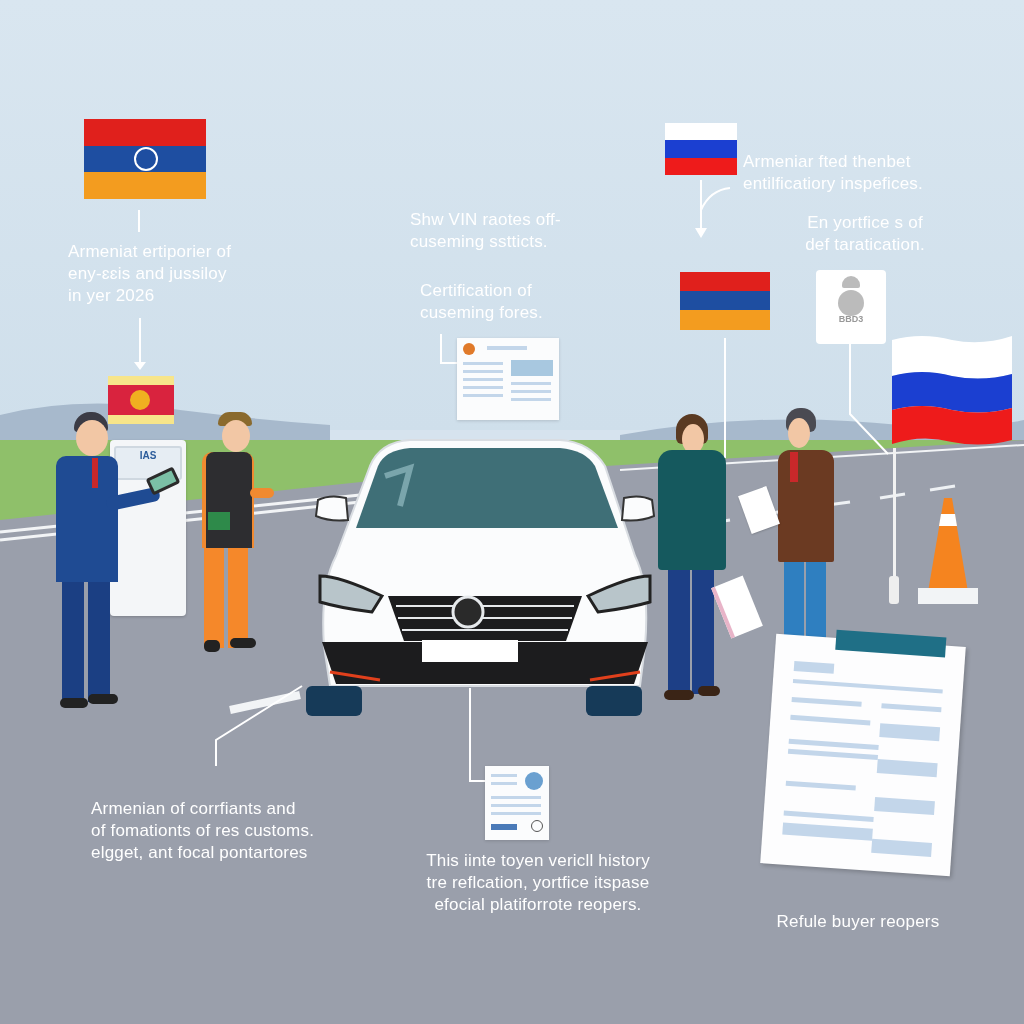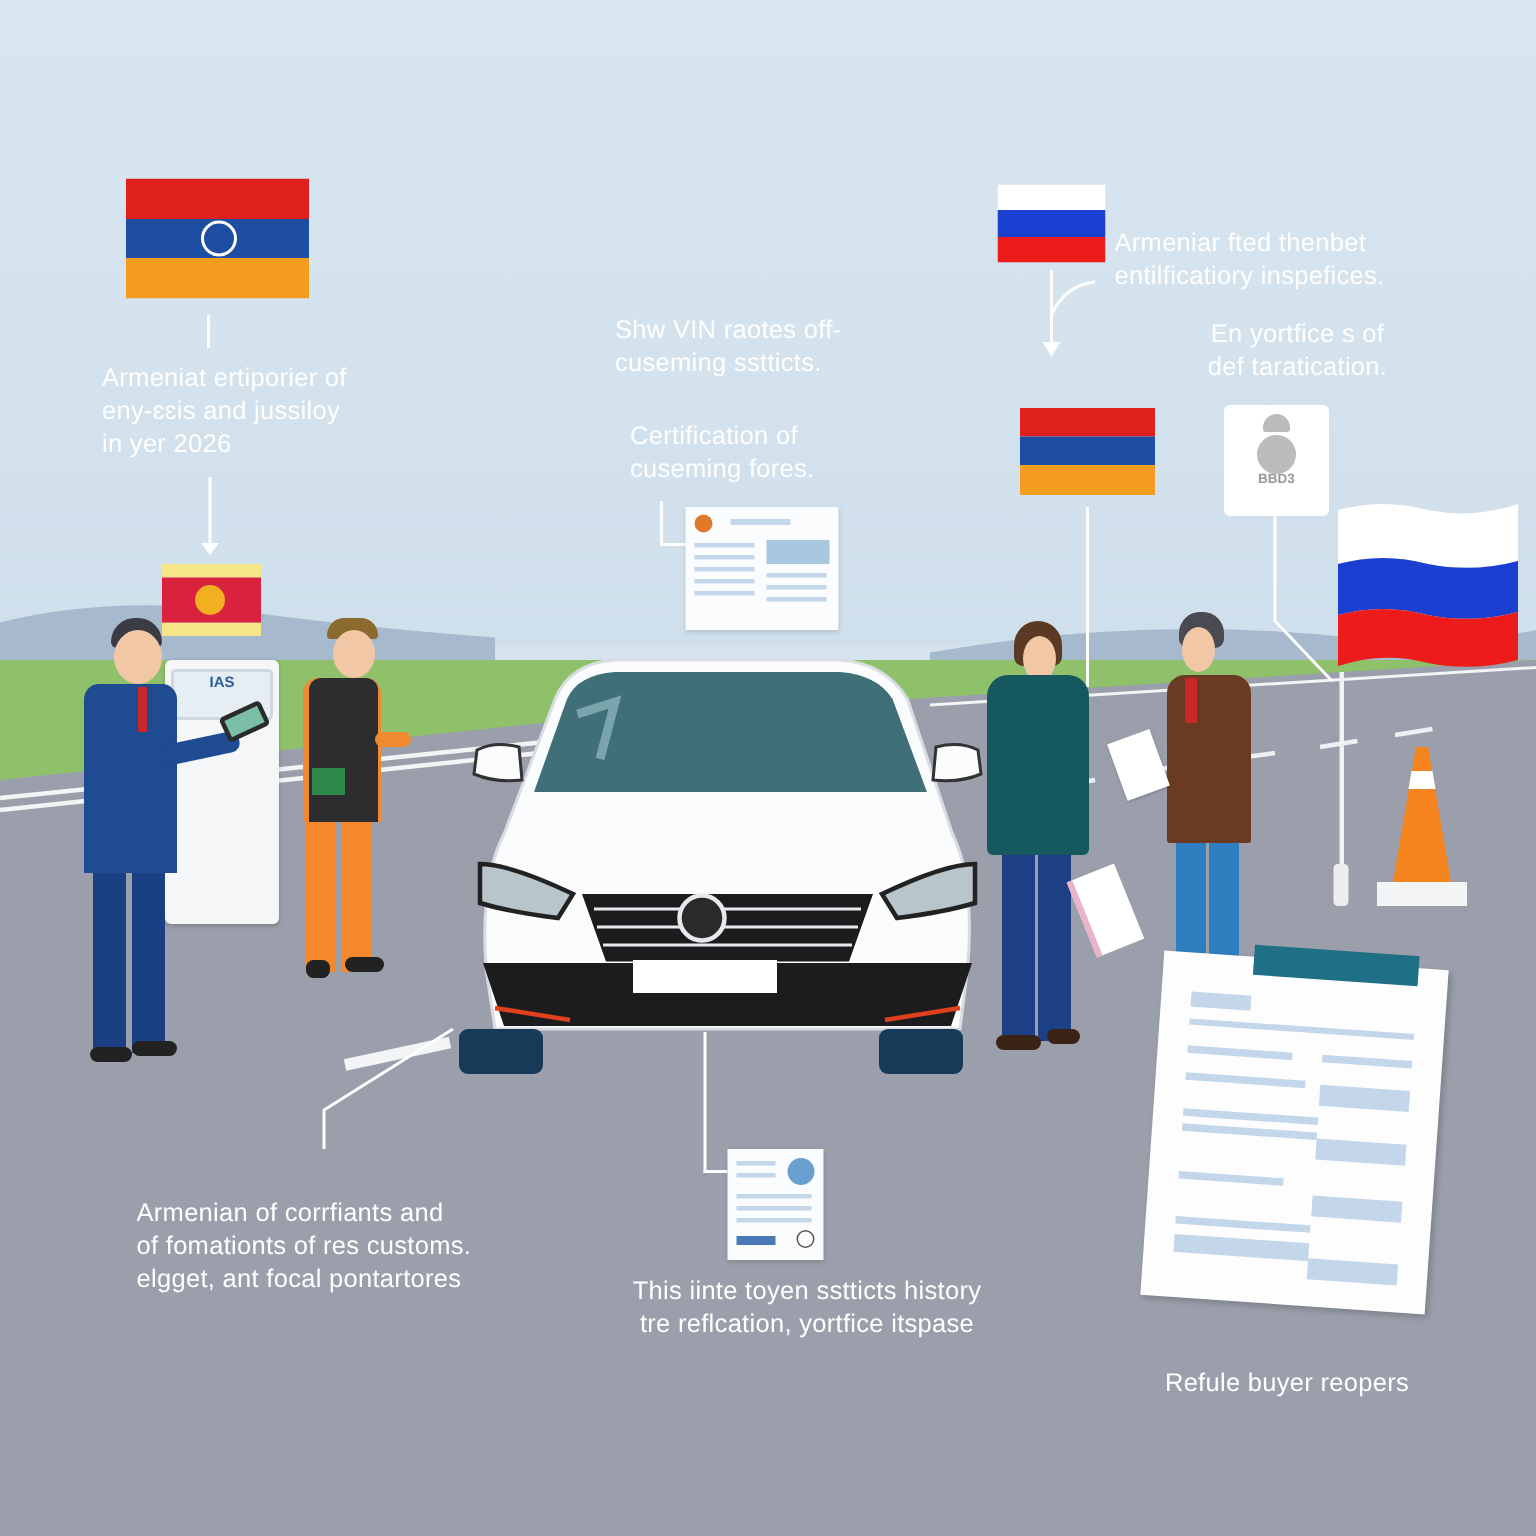--- a/index.html
+++ b/index.html
@@ -220,22 +220,23 @@
   <div class="bar" style="left:6px;top:8px;width:26px;height:3px;"></div>
   <div class="bar" style="left:6px;top:16px;width:26px;height:3px;"></div>
   <div class="abs" style="left:40px;top:6px;width:18px;height:18px;border-radius:50%;background:#6aa0d0;"></div>
   <div class="bar" style="left:6px;top:30px;width:50px;height:3px;"></div>
   <div class="bar" style="left:6px;top:38px;width:50px;height:3px;"></div>
   <div class="bar" style="left:6px;top:46px;width:50px;height:3px;"></div>
   <div class="abs" style="left:6px;top:58px;width:26px;height:6px;background:#4a7ab8;"></div>
   <div class="abs" style="left:46px;top:54px;width:10px;height:10px;border-radius:50%;border:1px solid #555;"></div>
 </div>
 <div class="abs caption" style="left:398px;top:850px;width:280px;text-align:center;">
-  <div>This iinte toyen sstticts history</div>
+  <div>This iinte toyen vericll history</div>
   <div>tre reflcation, yortfice itspase</div>
+  <div>efocial platiforrote reopers.</div>
 </div>
 
 <div class="abs" style="left:768px;top:640px;width:190px;height:230px;transform:rotate(4deg);">
   <div class="abs" style="left:0;top:0;width:190px;height:230px;background:#fdfdfe;box-shadow:2px 2px 4px rgba(0,0,0,.2);"></div>
   <div class="abs" style="left:60px;top:-8px;width:110px;height:20px;background:#1f6f86;"></div>
   <div class="bar" style="left:20px;top:26px;width:40px;height:10px;"></div>
   <div class="bar" style="left:20px;top:44px;width:150px;height:4px;"></div>
   <div class="bar" style="left:20px;top:62px;width:70px;height:5px;"></div>
   <div class="bar" style="left:110px;top:62px;width:60px;height:5px;"></div>
   <div class="bar" style="left:20px;top:80px;width:80px;height:5px;"></div>

